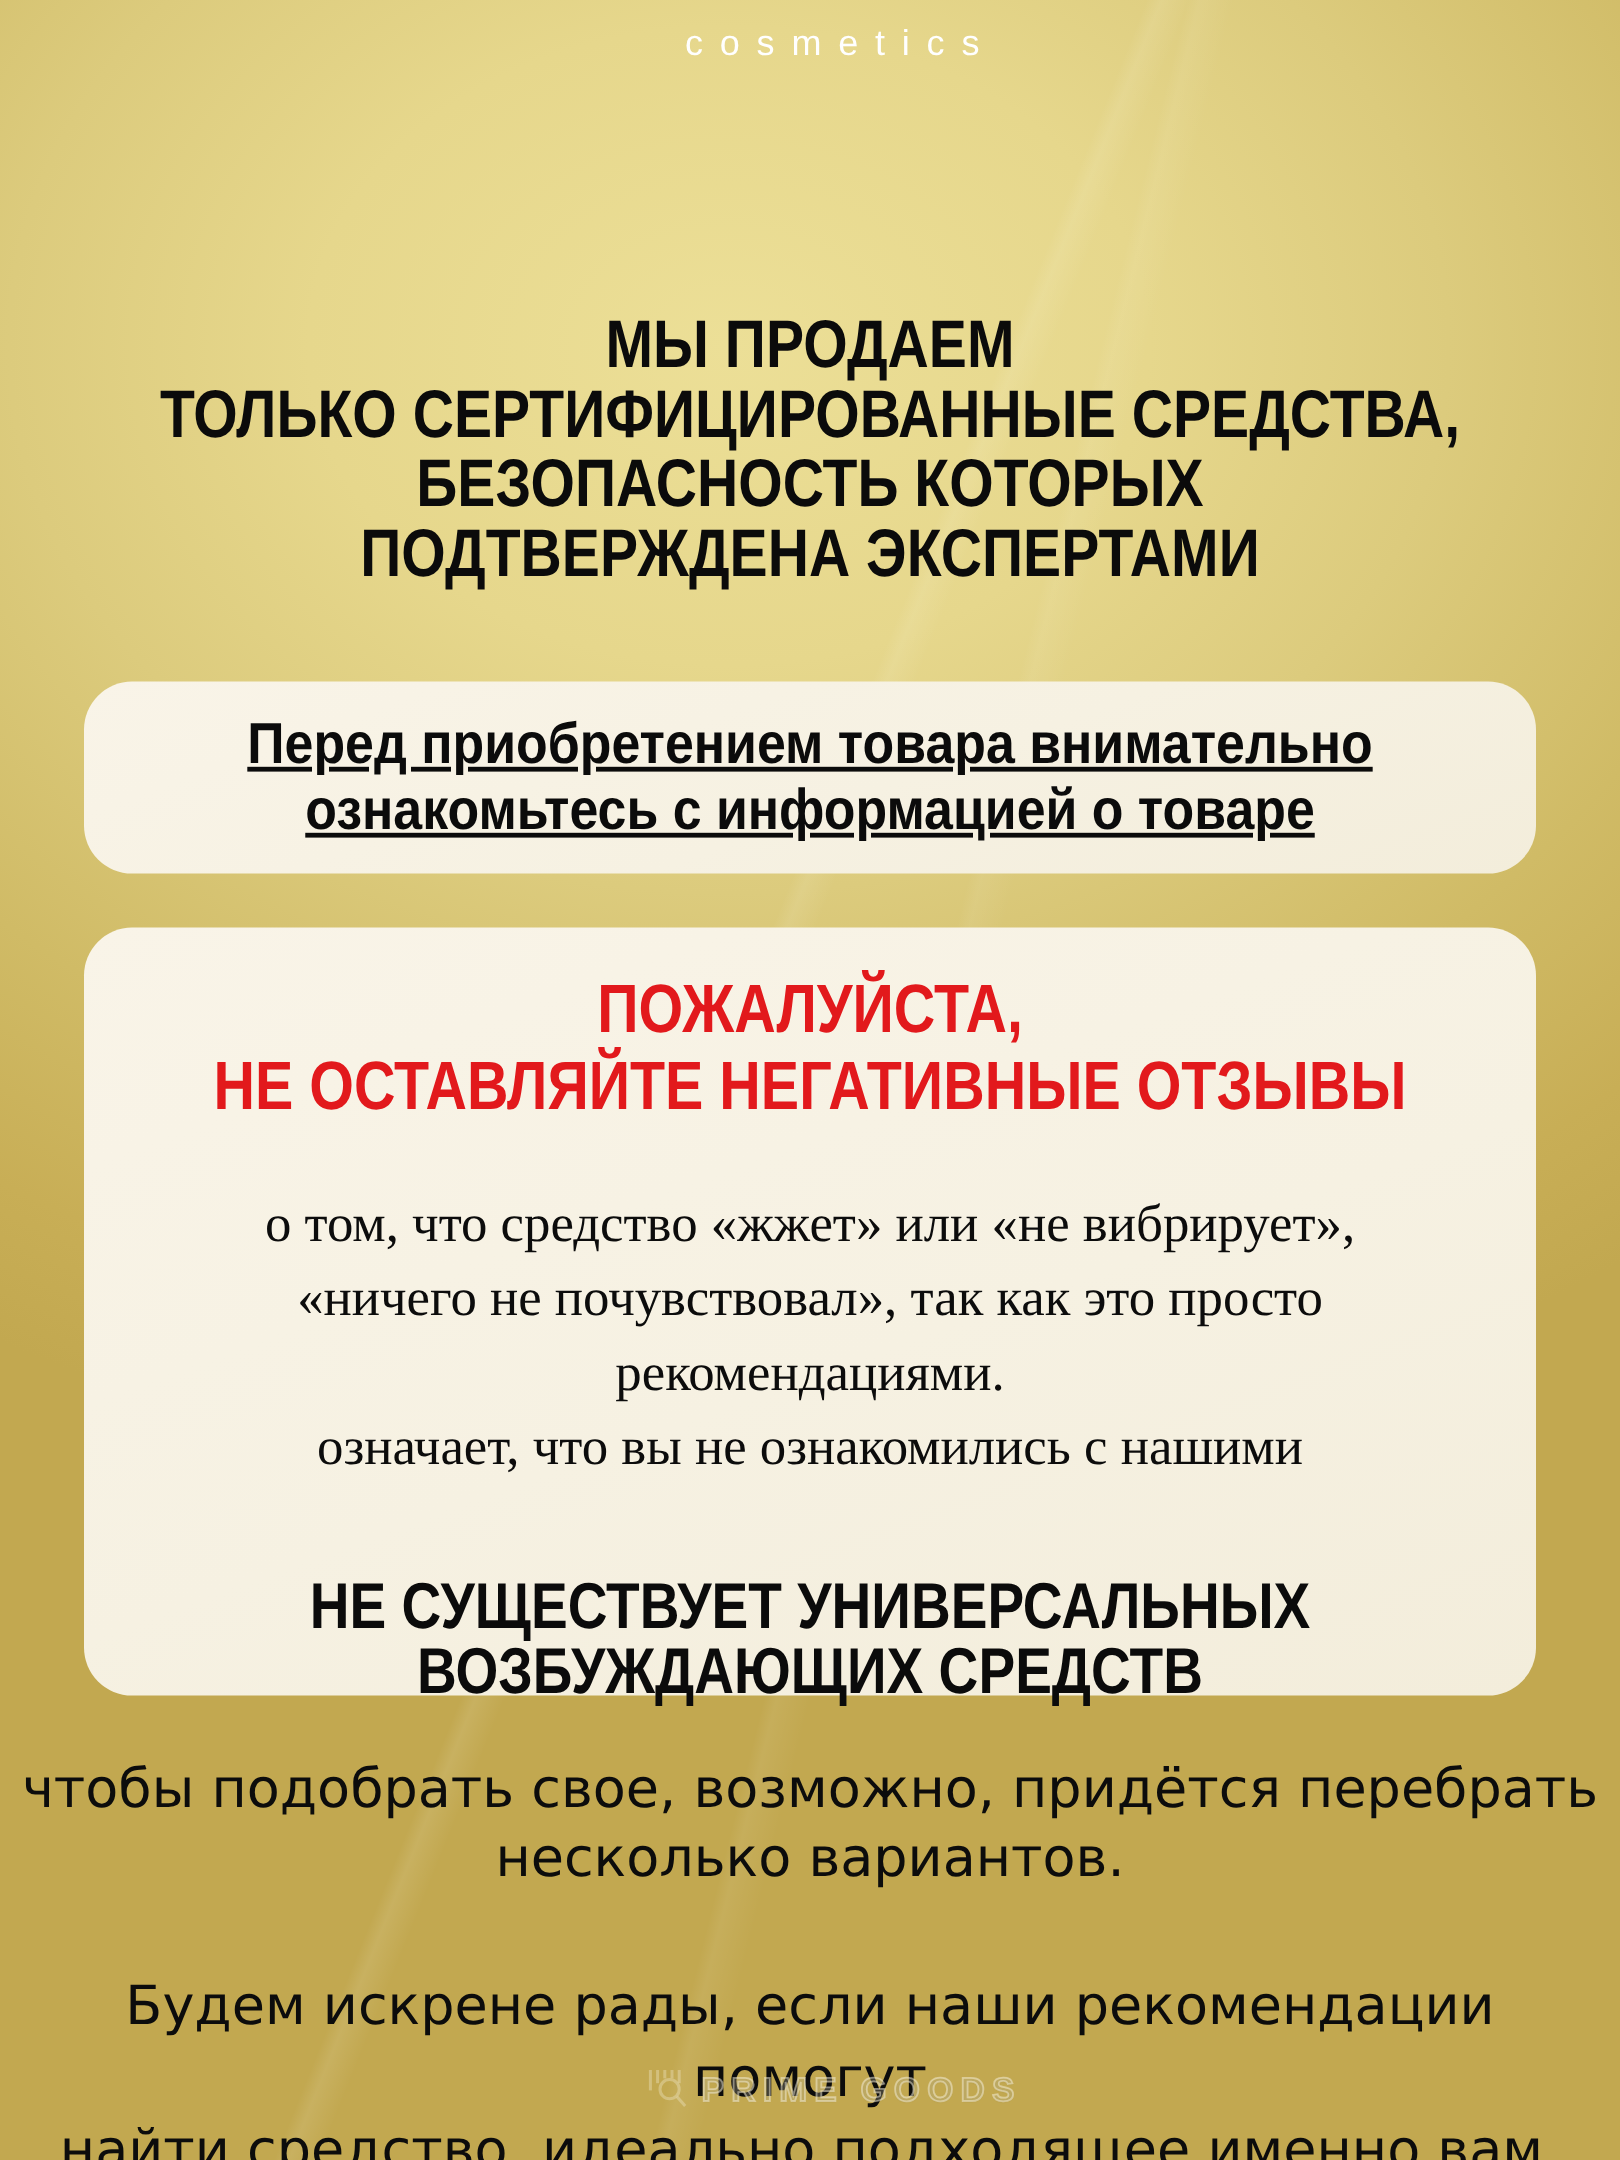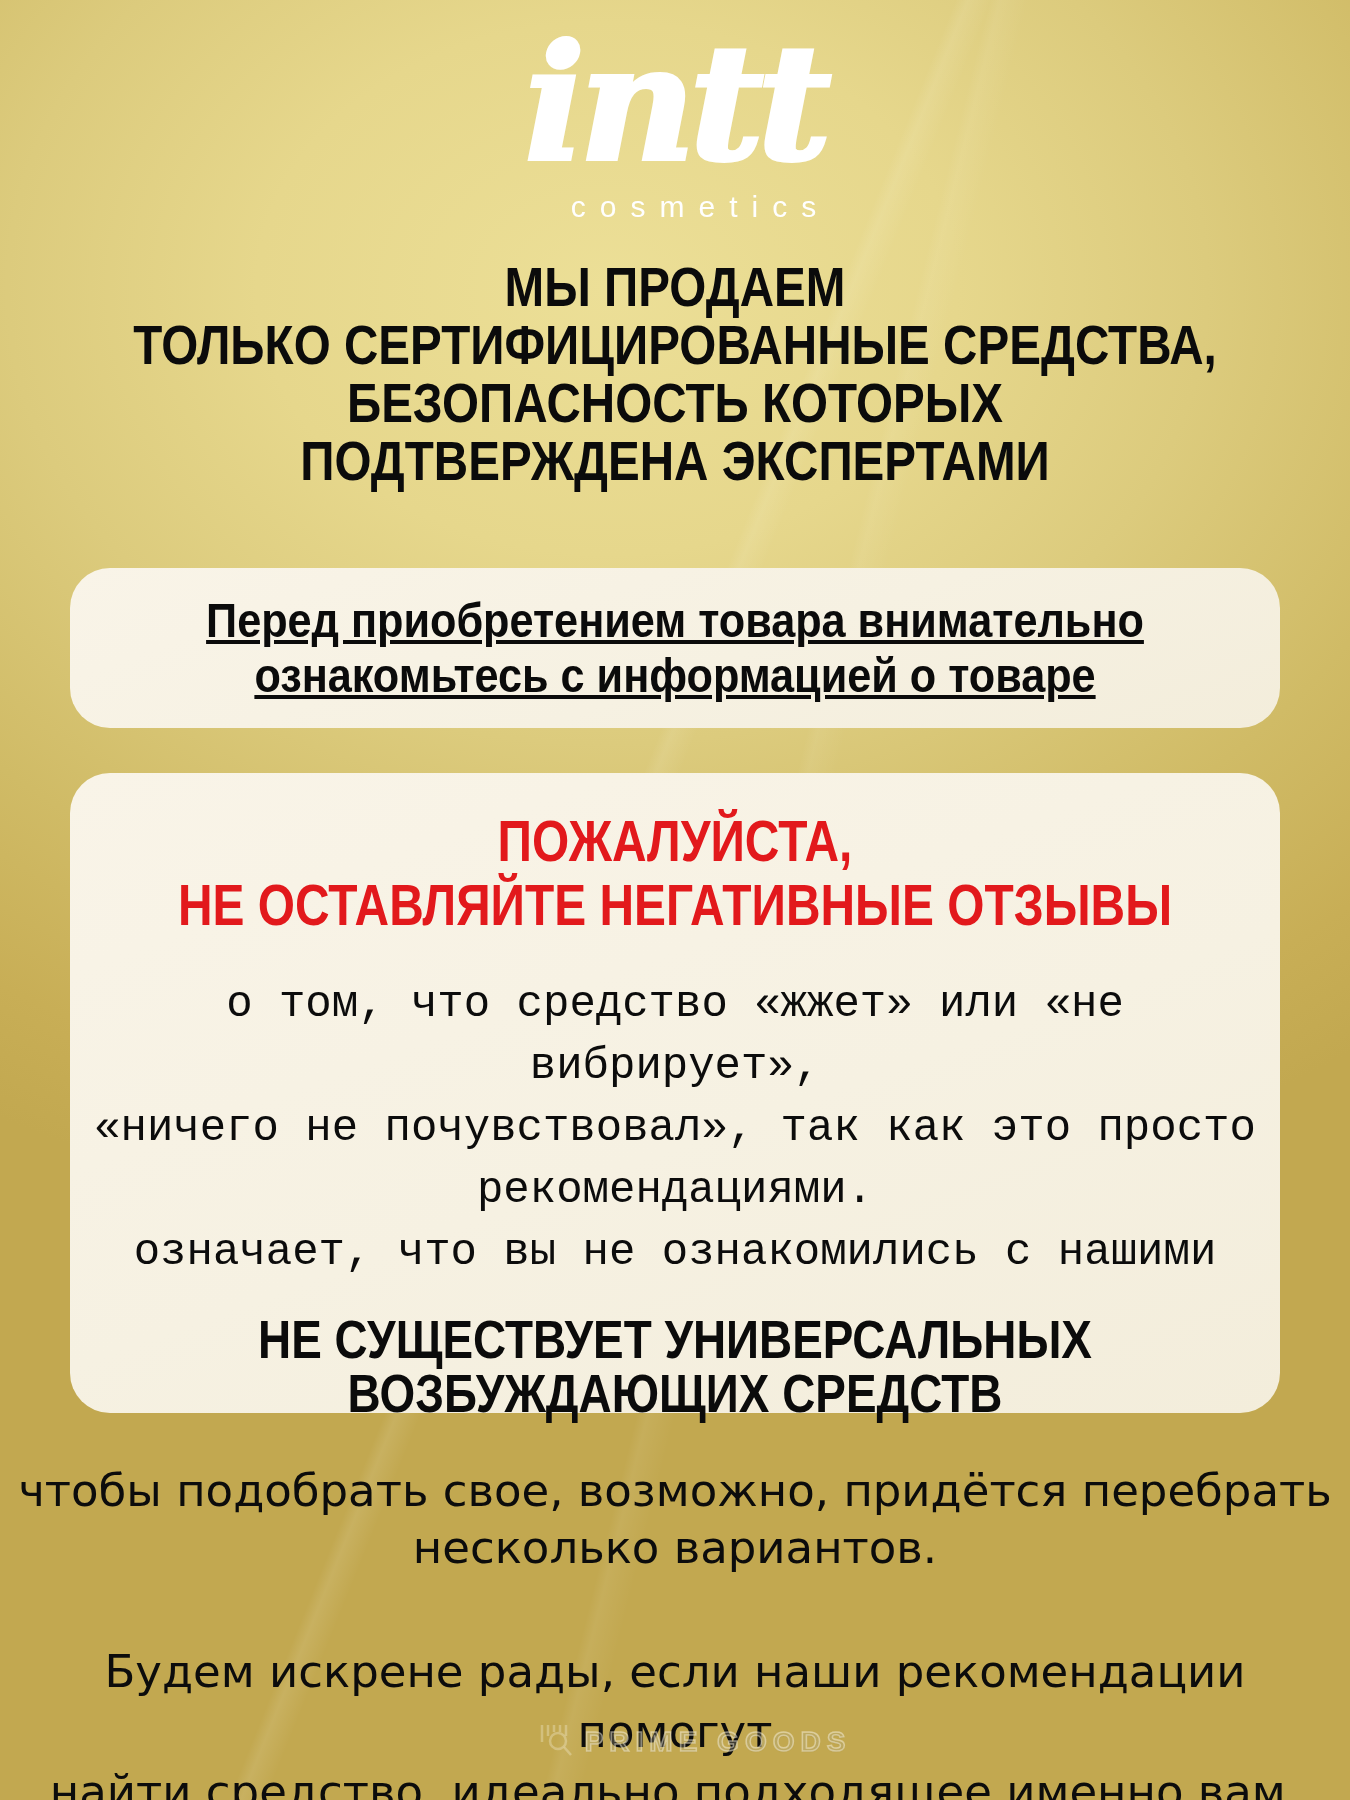--- a/index.html
+++ b/index.html
@@ -49,22 +49,22 @@
     margin-top:25px;font-weight:bold;font-size:48px;line-height:55px;color:#0b0b0b;text-decoration:underline;
   }
   .card1 .txt .ln{transform:scaleX(0.90);transform-origin:50% 50%;}
 
   .card2{top:773px;height:640px;}
   .red-head{
     margin-top:36px;font-weight:bold;font-size:57px;line-height:64px;color:#e2191c;
   }
   .red-head .ln{transform:scaleX(0.84);transform-origin:50% 50%;}
   .card2 .body{
-    margin-top:36px;
-    font-family:Liberation Mono, monospace;
+    margin-top:52px;
+    font-family:Liberation Serif, serif;
     font-size:44px;line-height:62px;color:#0c0c0c;
   }
 
   .heading2{top:1312px;font-size:54px;line-height:54px;}
 
   .para{
     font-family:"DejaVu Sans",sans-serif;
     color:#0c0c0c;font-size:45px;
   }
   .para3{top:1462px;line-height:57px;}
@@ -83,21 +83,20 @@
   }
   .wm-icon{opacity:0.55;}
 </style>
 </head>
 <body>
 
 <div class="page">
   <div class="rays"></div>
 
   <div class="abs logo">
-    <div class="logo-word">intt</div>
     <div class="logo-sub">cosmetics</div>
   </div>
 
   <div class="abs cond title">
     <div class="ln">МЫ ПРОДАЕМ</div>
     <div class="ln">ТОЛЬКО СЕРТИФИЦИРОВАННЫЕ СРЕДСТВА,</div>
     <div class="ln">БЕЗОПАСНОСТЬ КОТОРЫХ</div>
     <div class="ln">ПОДТВЕРЖДЕНА ЭКСПЕРТАМИ</div>
   </div>
 

